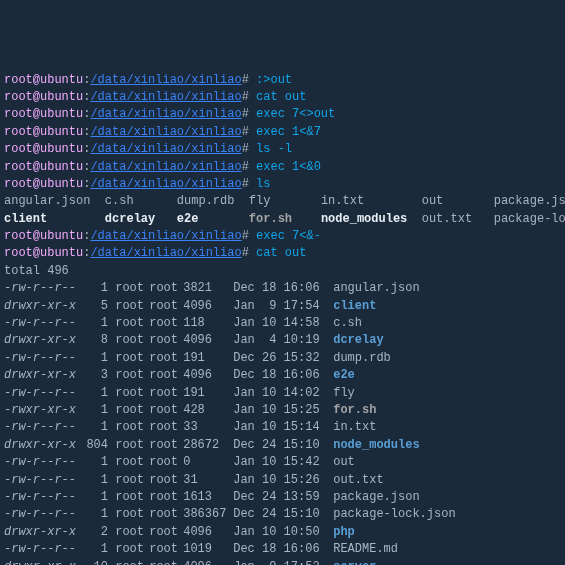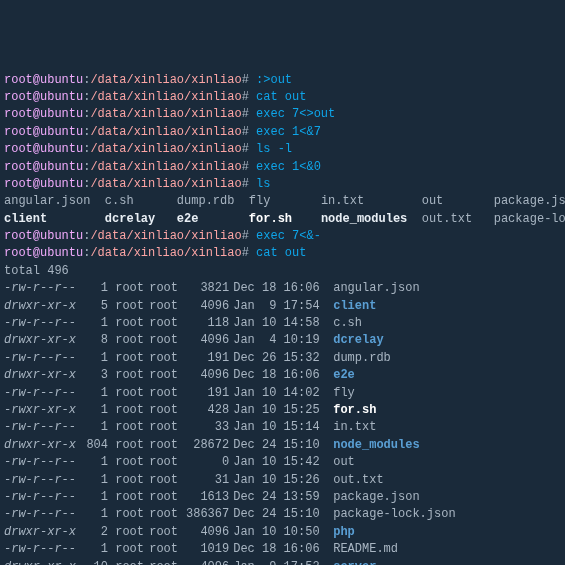--- a/index.html
+++ b/index.html
@@ -9,33 +9,33 @@
     font-family: "Consolas", "Courier New", monospace;
     font-size: 12px;
     line-height: 1.45;
     padding: 2px 4px;
     width: 565px;
     height: 565px;
     overflow: hidden;
     white-space: pre;
   }
   .prompt .user { color: #f0abfc; }
-  .prompt .path { color: #fca5a5; }
+  .prompt .path { color: #3b82f6; text-decoration: underline; }
   .prompt .dollar { color: #a8b5c2; }
   .cmd { color: #0ea5e9; }
   .bold { color: #e8eef4; font-weight: bold; }
   .dir { color: #5a9fd4; font-weight: bold; }
-  .exe { color: #ffffff; font-weight: bold; text-align: center; }
+  .exe { color: #a3a3a3; font-weight: bold; text-align: center; }
   .line { display: block; }
   .row span { display: inline-block; }
   .c-perm { width: 78px; font-style: italic; }
   .c-link { width: 26px; text-align: right; }
   .c-own  { width: 34px; }
   .c-grp  { width: 34px; }
-  .c-size { width: 46px; text-align: right; }
+  .c-size { width: 46px; }
   .c-date { width: 100px; padding-left: 4px; }
   .c-name { padding-left: 4px; }
 </style>
 </head>
 <body>
 
 
 
 <div id="term"><span class="line"><span class="prompt"><span class="user">root@ubuntu</span><span>:</span><span class="path">/data/xinliao/xinliao</span><span class="dollar">#</span></span> <span class="cmd">:&gt;out</span></span><span class="line"><span class="prompt"><span class="user">root@ubuntu</span><span>:</span><span class="path">/data/xinliao/xinliao</span><span class="dollar">#</span></span> <span class="cmd">cat out</span></span><span class="line"><span class="prompt"><span class="user">root@ubuntu</span><span>:</span><span class="path">/data/xinliao/xinliao</span><span class="dollar">#</span></span> <span class="cmd">exec 7&lt;&gt;out</span></span><span class="line"><span class="prompt"><span class="user">root@ubuntu</span><span>:</span><span class="path">/data/xinliao/xinliao</span><span class="dollar">#</span></span> <span class="cmd">exec 1&lt;&amp;7</span></span><span class="line"><span class="prompt"><span class="user">root@ubuntu</span><span>:</span><span class="path">/data/xinliao/xinliao</span><span class="dollar">#</span></span> <span class="cmd">ls -l</span></span><span class="line"><span class="prompt"><span class="user">root@ubuntu</span><span>:</span><span class="path">/data/xinliao/xinliao</span><span class="dollar">#</span></span> <span class="cmd">exec 1&lt;&amp;0</span></span><span class="line"><span class="prompt"><span class="user">root@ubuntu</span><span>:</span><span class="path">/data/xinliao/xinliao</span><span class="dollar">#</span></span> <span class="cmd">ls</span></span><span class="line"><span class="">angular.json  </span><span class="">c.sh      </span><span class="">dump.rdb  </span><span class="">fly       </span><span class="">in.txt        </span><span class="">out       </span><span class="">package.json</span></span><span class="line"><span class="bold">client        </span><span class="bold">dcrelay   </span><span class="bold">e2e       </span><span class="exe">for.sh    </span><span class="bold">node_modules  </span><span class="">out.txt   </span><span class="">package-lock.json</span></span><span class="line"><span class="prompt"><span class="user">root@ubuntu</span><span>:</span><span class="path">/data/xinliao/xinliao</span><span class="dollar">#</span></span> <span class="cmd">exec 7&lt;&amp;-</span></span><span class="line"><span class="prompt"><span class="user">root@ubuntu</span><span>:</span><span class="path">/data/xinliao/xinliao</span><span class="dollar">#</span></span> <span class="cmd">cat out</span></span><span class="line">total 496</span><span class="line row"><span class="c-perm">-rw-r--r--</span><span class="c-link">1</span> <span class="c-own">root</span><span class="c-grp">root</span><span class="c-size">3821</span><span class="c-date">Dec 18 16:06</span><span class="c-name ">angular.json</span></span><span class="line row"><span class="c-perm">drwxr-xr-x</span><span class="c-link">5</span> <span class="c-own">root</span><span class="c-grp">root</span><span class="c-size">4096</span><span class="c-date">Jan  9 17:54</span><span class="c-name dir">client</span></span><span class="line row"><span class="c-perm">-rw-r--r--</span><span class="c-link">1</span> <span class="c-own">root</span><span class="c-grp">root</span><span class="c-size">118</span><span class="c-date">Jan 10 14:58</span><span class="c-name ">c.sh</span></span><span class="line row"><span class="c-perm">drwxr-xr-x</span><span class="c-link">8</span> <span class="c-own">root</span><span class="c-grp">root</span><span class="c-size">4096</span><span class="c-date">Jan  4 10:19</span><span class="c-name dir">dcrelay</span></span><span class="line row"><span class="c-perm">-rw-r--r--</span><span class="c-link">1</span> <span class="c-own">root</span><span class="c-grp">root</span><span class="c-size">191</span><span class="c-date">Dec 26 15:32</span><span class="c-name ">dump.rdb</span></span><span class="line row"><span class="c-perm">drwxr-xr-x</span><span class="c-link">3</span> <span class="c-own">root</span><span class="c-grp">root</span><span class="c-size">4096</span><span class="c-date">Dec 18 16:06</span><span class="c-name dir">e2e</span></span><span class="line row"><span class="c-perm">-rw-r--r--</span><span class="c-link">1</span> <span class="c-own">root</span><span class="c-grp">root</span><span class="c-size">191</span><span class="c-date">Jan 10 14:02</span><span class="c-name ">fly</span></span><span class="line row"><span class="c-perm">-rwxr-xr-x</span><span class="c-link">1</span> <span class="c-own">root</span><span class="c-grp">root</span><span class="c-size">428</span><span class="c-date">Jan 10 15:25</span><span class="c-name exe">for.sh</span></span><span class="line row"><span class="c-perm">-rw-r--r--</span><span class="c-link">1</span> <span class="c-own">root</span><span class="c-grp">root</span><span class="c-size">33</span><span class="c-date">Jan 10 15:14</span><span class="c-name ">in.txt</span></span><span class="line row"><span class="c-perm">drwxr-xr-x</span><span class="c-link">804</span> <span class="c-own">root</span><span class="c-grp">root</span><span class="c-size">28672</span><span class="c-date">Dec 24 15:10</span><span class="c-name dir">node_modules</span></span><span class="line row"><span class="c-perm">-rw-r--r--</span><span class="c-link">1</span> <span class="c-own">root</span><span class="c-grp">root</span><span class="c-size">0</span><span class="c-date">Jan 10 15:42</span><span class="c-name ">out</span></span><span class="line row"><span class="c-perm">-rw-r--r--</span><span class="c-link">1</span> <span class="c-own">root</span><span class="c-grp">root</span><span class="c-size">31</span><span class="c-date">Jan 10 15:26</span><span class="c-name ">out.txt</span></span><span class="line row"><span class="c-perm">-rw-r--r--</span><span class="c-link">1</span> <span class="c-own">root</span><span class="c-grp">root</span><span class="c-size">1613</span><span class="c-date">Dec 24 13:59</span><span class="c-name ">package.json</span></span><span class="line row"><span class="c-perm">-rw-r--r--</span><span class="c-link">1</span> <span class="c-own">root</span><span class="c-grp">root</span><span class="c-size">386367</span><span class="c-date">Dec 24 15:10</span><span class="c-name ">package-lock.json</span></span><span class="line row"><span class="c-perm">drwxr-xr-x</span><span class="c-link">2</span> <span class="c-own">root</span><span class="c-grp">root</span><span class="c-size">4096</span><span class="c-date">Jan 10 10:50</span><span class="c-name dir">php</span></span><span class="line row"><span class="c-perm">-rw-r--r--</span><span class="c-link">1</span> <span class="c-own">root</span><span class="c-grp">root</span><span class="c-size">1019</span><span class="c-date">Dec 18 16:06</span><span class="c-name ">README.md</span></span><span class="line row"><span class="c-perm">drwxr-xr-x</span><span class="c-link">10</span> <span class="c-own">root</span><span class="c-grp">root</span><span class="c-size">4096</span><span class="c-date">Jan  9 17:52</span><span class="c-name dir">server</span></span></div>
 

